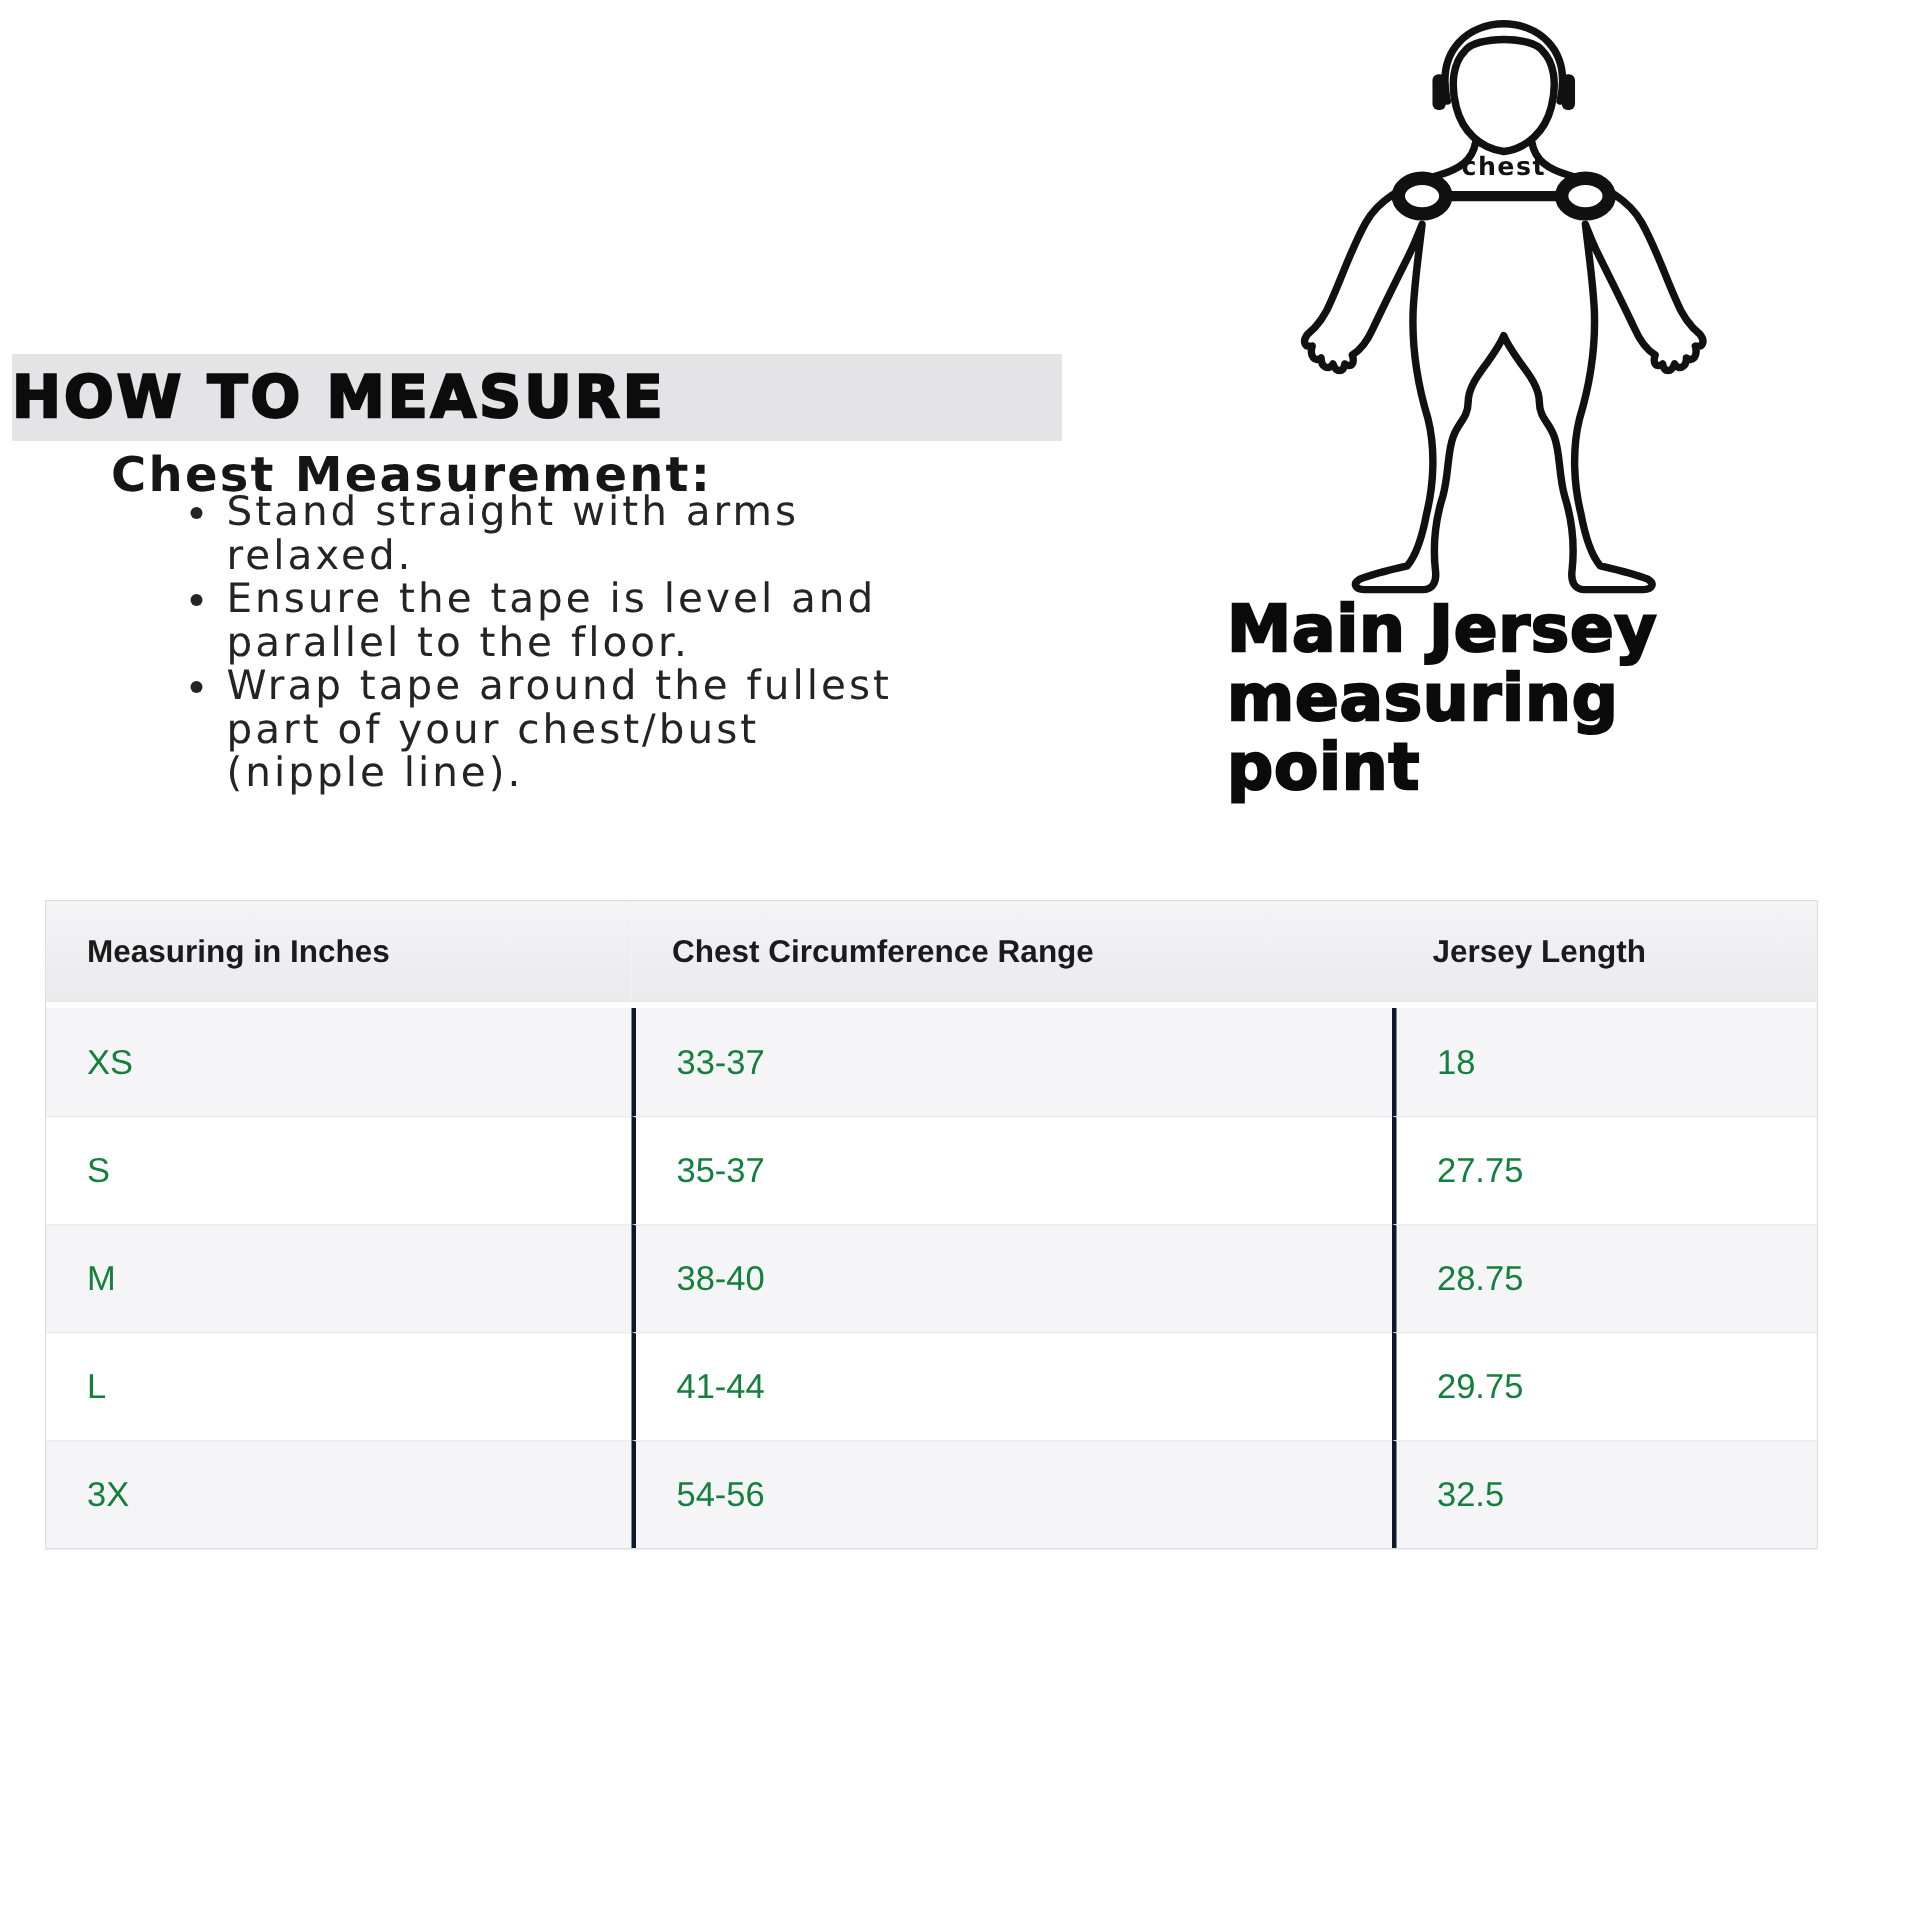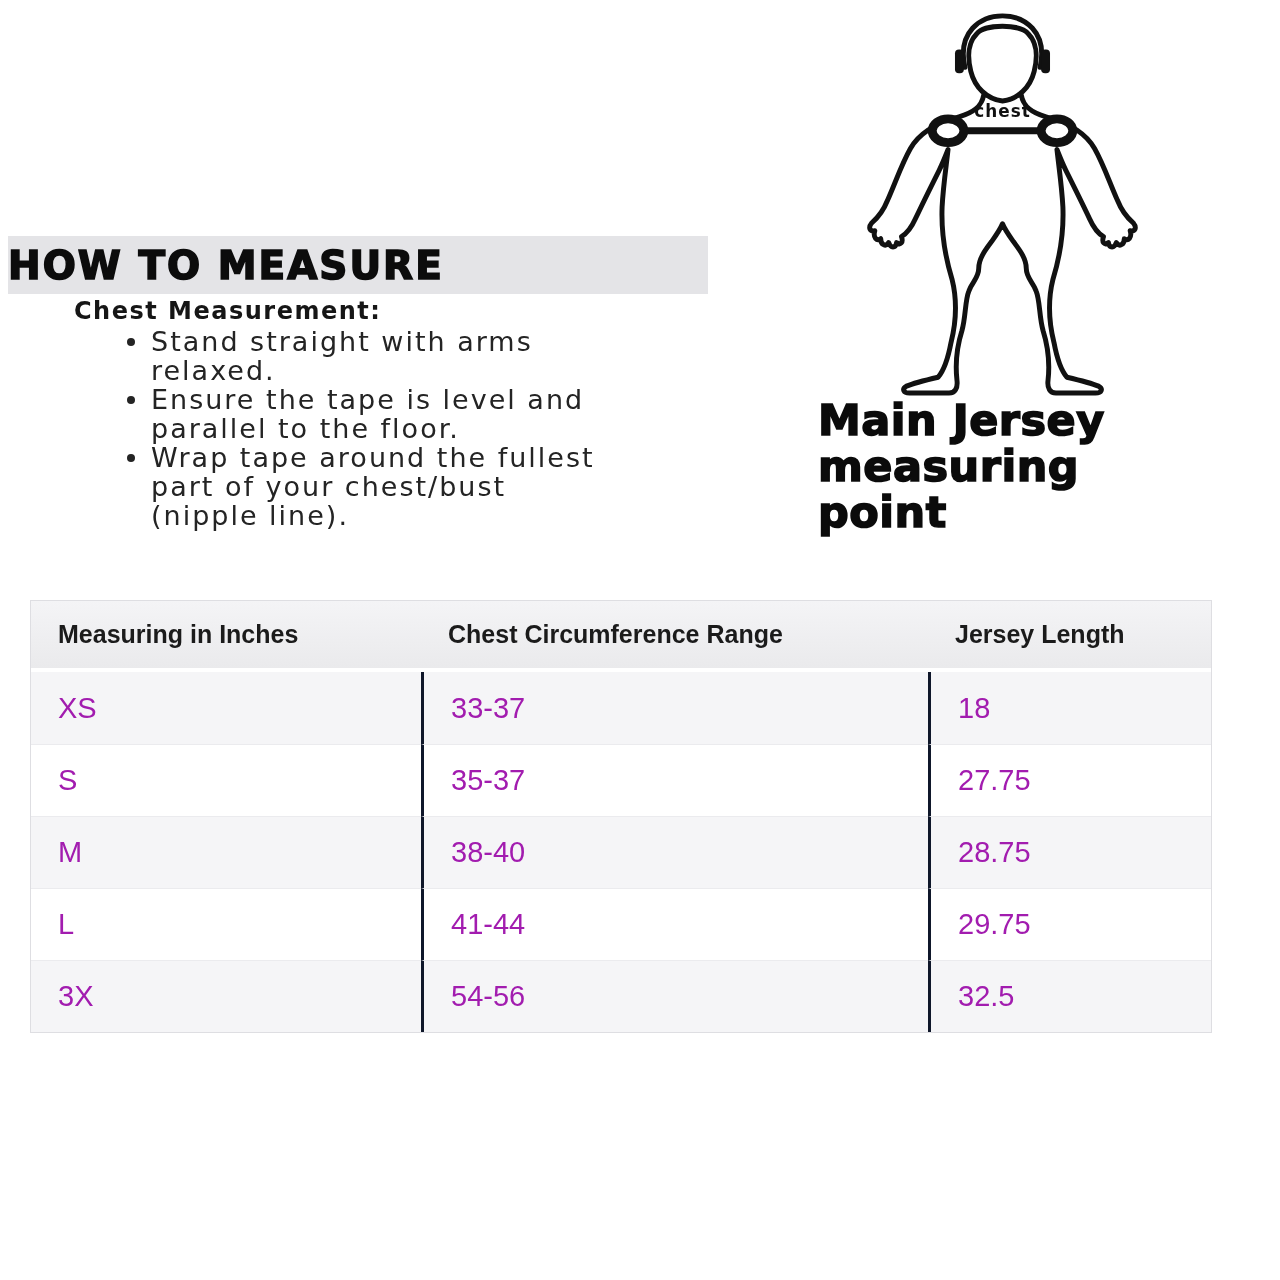--- a/index.html
+++ b/index.html
@@ -15,21 +15,21 @@
   }
   .banner-title {
     font-family:"DejaVu Sans", sans-serif; font-weight:bold; font-size:39px;
     letter-spacing:2px; color:#0c0c0c; -webkit-text-stroke:1.6px #0c0c0c;
     white-space:nowrap;
   }
 
   
   .subhead {
     position:absolute; left:74px; top:297px; margin:0;
-    font-family:"DejaVu Sans", sans-serif; font-weight:bold; font-size:24px;
+    font-family:"DejaVu Sans", sans-serif; font-weight:bold; font-size:32px;
     letter-spacing:1.5px; color:#161616; white-space:nowrap;
   }
   .bullets {
     position:absolute; left:148px; top:324px; width:472px;
     margin:3px; padding:0; list-style:none;
     font-family:"DejaVu Sans", sans-serif; font-size:27px; line-height:29px;
     letter-spacing:2px; color:#242424;
   }
   .bullets li { position:relative; margin:0; }
   .bullets li::before {
@@ -48,25 +48,25 @@
 
   
   .size-table {
     position:absolute; left:30px; top:600px; width:1180px;
     border-collapse:separate; border-spacing:0; table-layout:fixed;
     border:1px solid #dedee2;
     font-family:"Liberation Sans", sans-serif;
   }
   .size-table th, .size-table td { box-sizing:border-box; padding:0 0 0 27px; text-align:left; vertical-align:middle; }
   .size-table th {
-    height:71px; font-size:25px; font-weight:bold; color:#1b1b1b;
+    height:71px; font-size:21px; font-weight:bold; color:#1b1b1b;
     background:linear-gradient(#f4f4f6, #eaeaec);
     border-bottom:4px solid #ffffff; white-space:nowrap;
   }
-  .size-table td { height:72px; font-size:29px; color:#a21caf; background:#ffffff; }
+  .size-table td { height:72px; font-size:23px; color:#15803d; background:#ffffff; }
   .size-table tbody tr:nth-child(odd) td { background:#f5f5f7; }
   .size-table tbody tr:not(:first-child) td { border-top:1px solid #ebebee; }
   .size-table td:nth-child(n+2) { border-left:3px solid #0f172a; }
 </style>
 </head>
 <body>
 
 <div class="page">
 
   <section>

